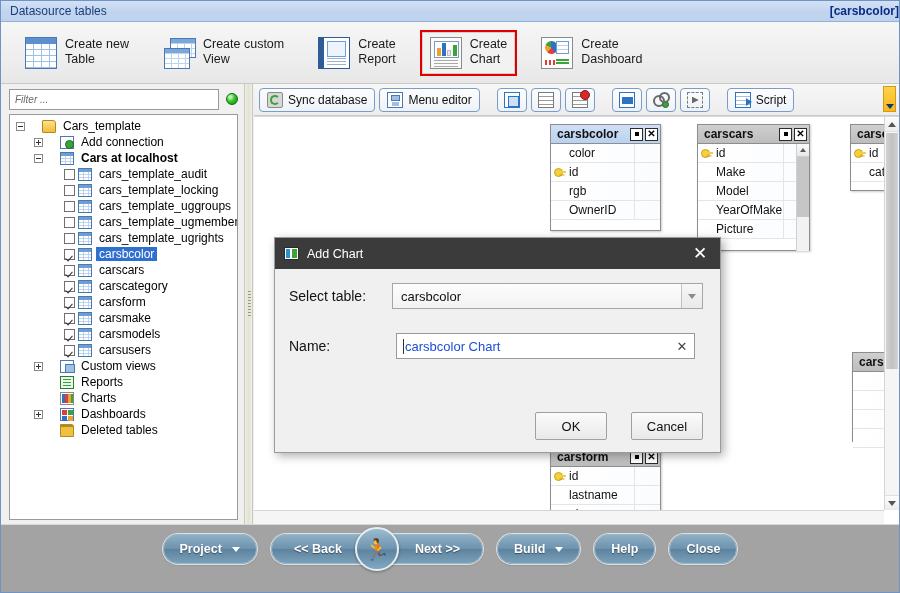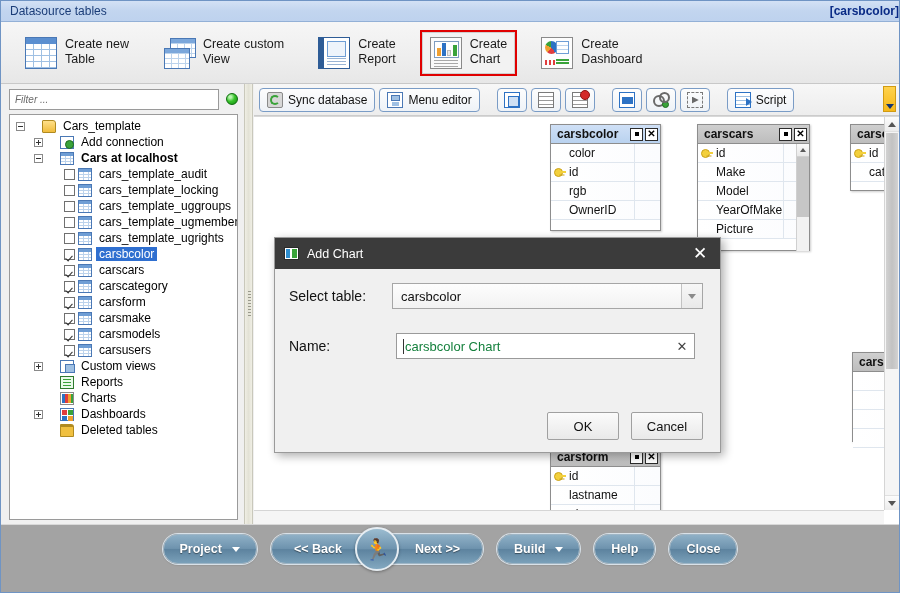--- a/index.html
+++ b/index.html
@@ -377,24 +377,24 @@
     background: linear-gradient(to bottom,#f7f7f7,#e9e9e9);
   }
   .dselect .arrowbox .c { width:0;height:0;border-left:4px solid transparent;border-right:4px solid transparent;border-top:5px solid #8a8a8a; }
   #namerow { top: 64px; left: 14px; right: 25px; }
   #namerow .dlabel { width: 107px; flex: 0 0 107px; }
   .dinput {
     flex: 1; height: 26px; border: 1px solid #9a9a9a; background: #fff;
     display: flex; align-items: center; position: relative;
   }
   .dinput .caret { width: 1px; height: 15px; background: #333; margin-left: 6px; }
-  .dinput .val { padding-left: 1px; font-size: 13px; color: #15803d; flex: 1; }
+  .dinput .val { padding-left: 1px; font-size: 13px; color: #1d4ed8; flex: 1; }
   .dinput .clr { width: 24px; text-align: center; color: #444; font-size: 13px; cursor: default; }
   #dlg-buttons {
-    position: absolute; right: 17px; bottom: 14px; display: flex; gap: 12px; text-align: center;
+    position: absolute; right: 17px; bottom: 14px; display: flex; gap: 24px; text-align: center;
   }
   .dbtn {
     width: 72px; height: 28px; border: 1px solid #a0a0a0; border-radius: 2px;
     background: linear-gradient(to bottom,#fbfbfb,#e9e9e9);
     display:flex; align-items:center; justify-content:center;
     font-size: 13px; color: #111; cursor: default;
   }
 
   
   #bottombar {

